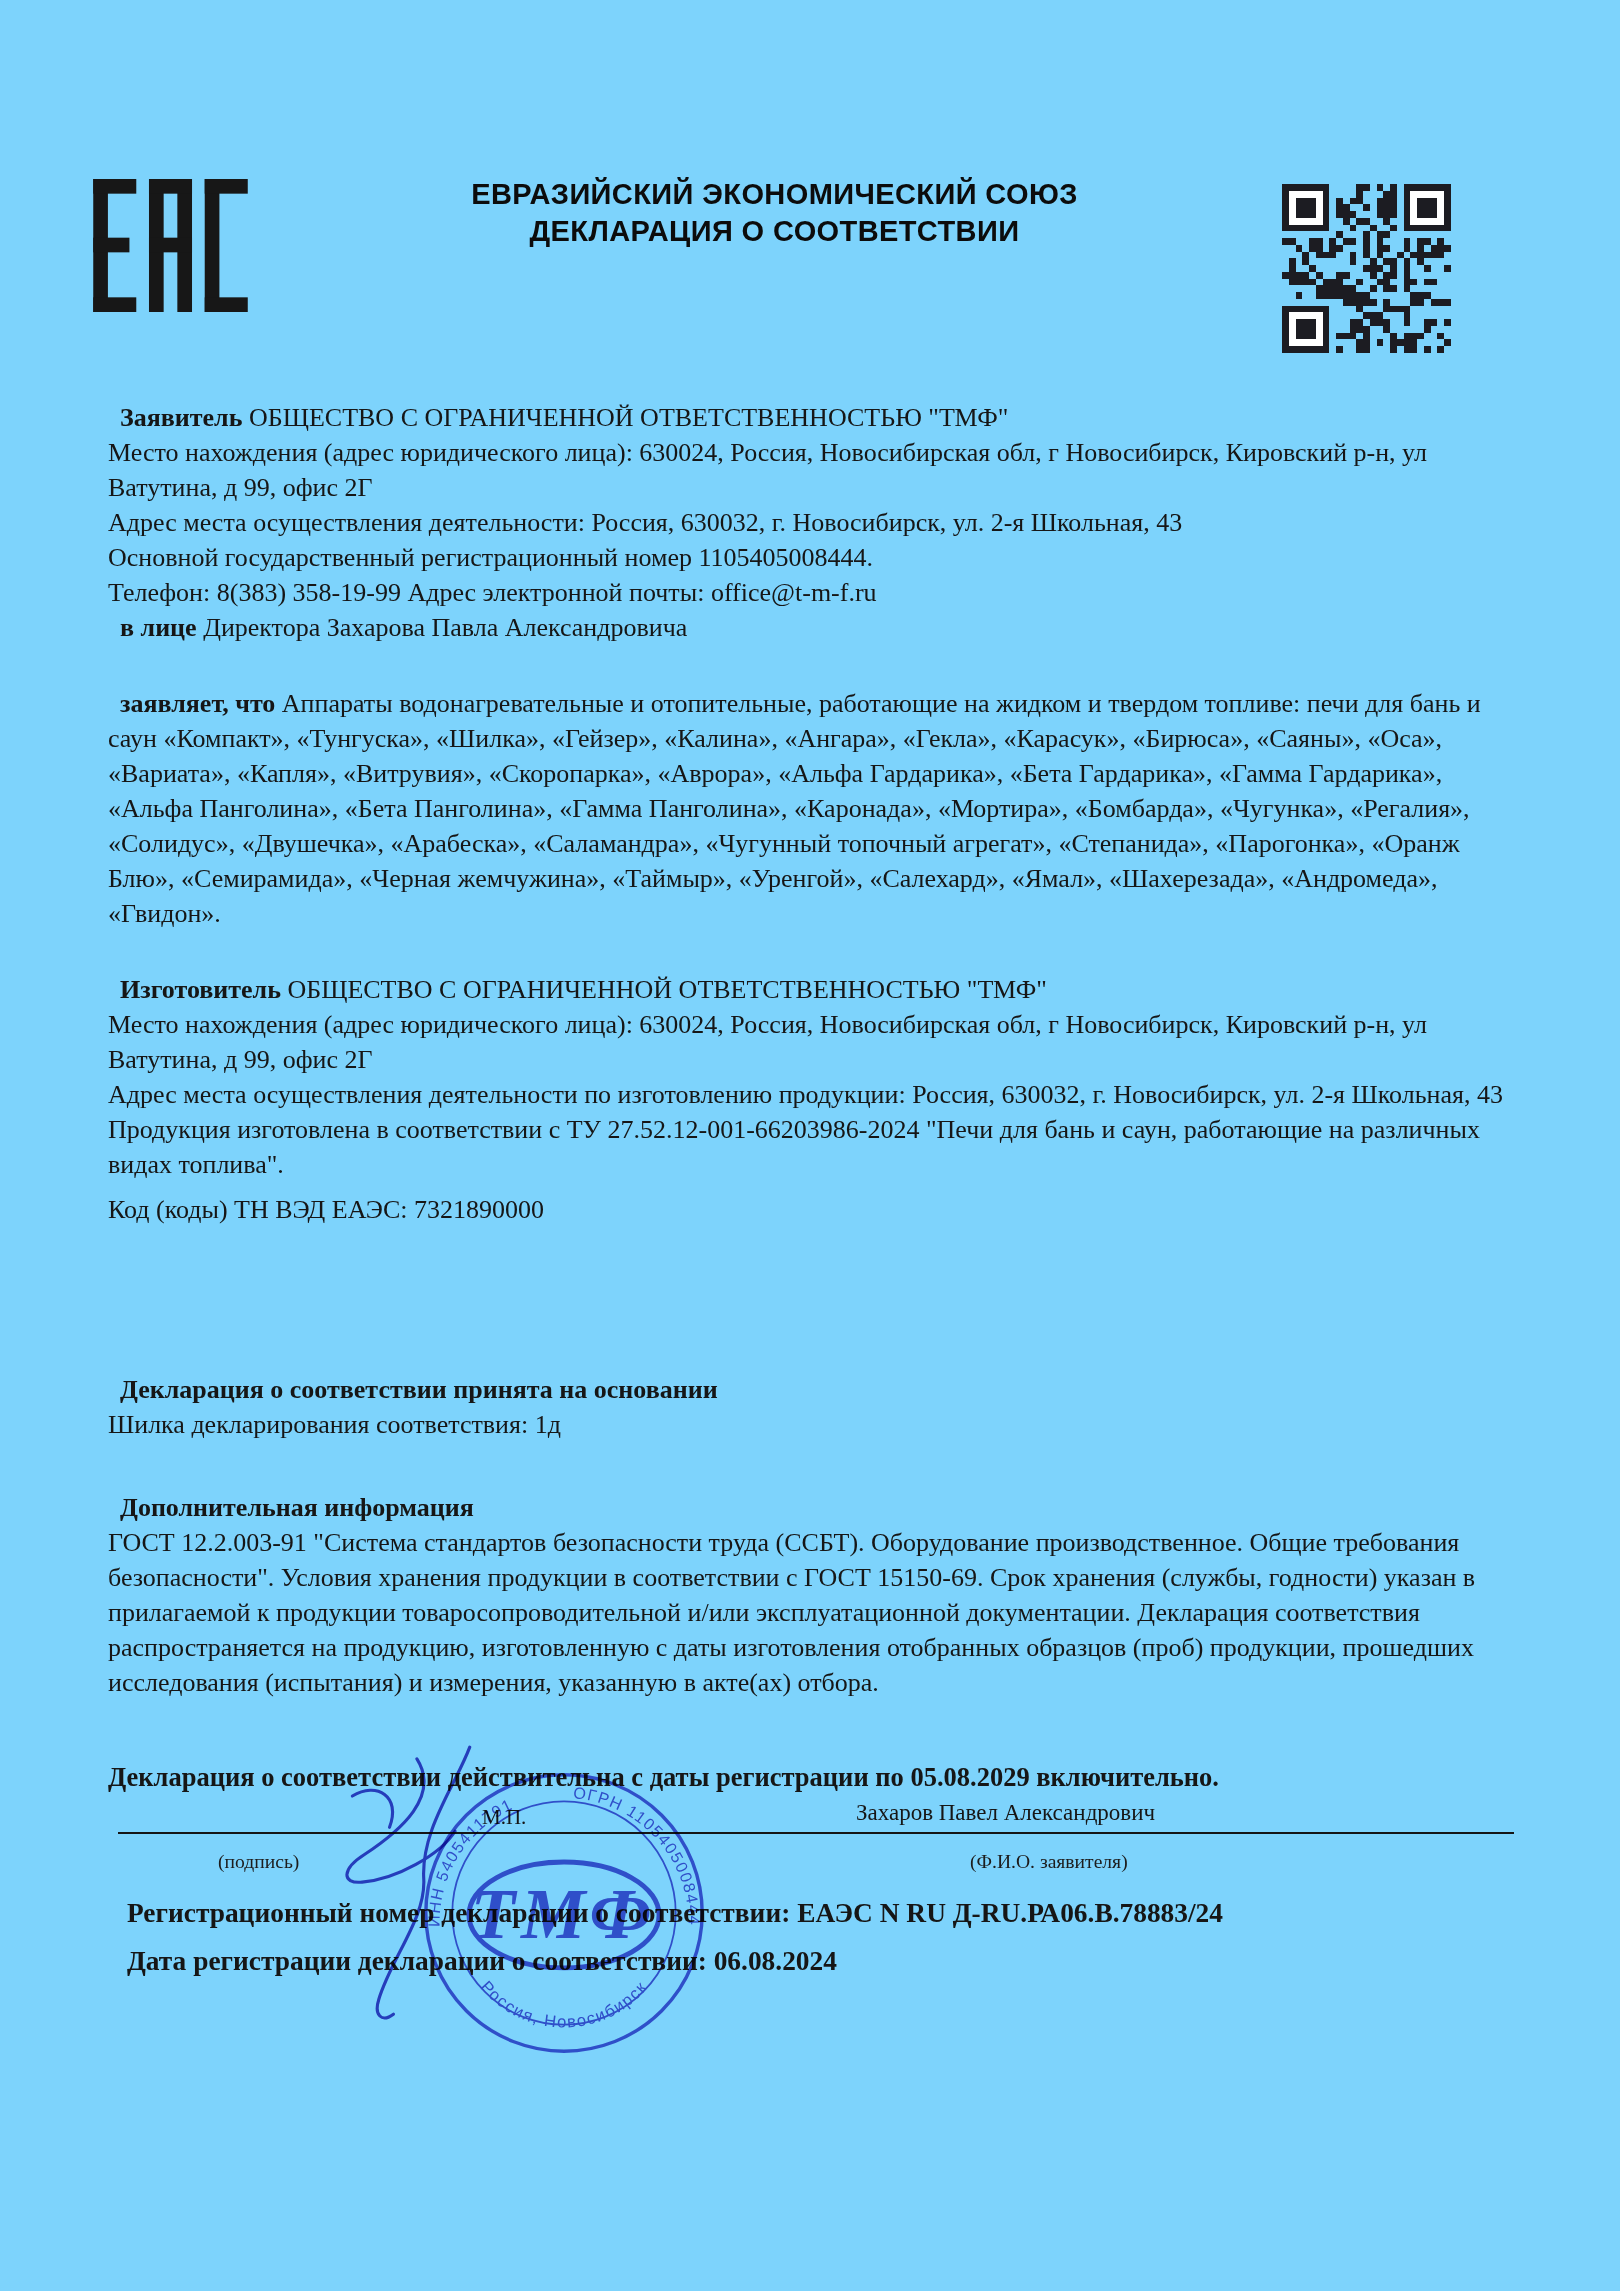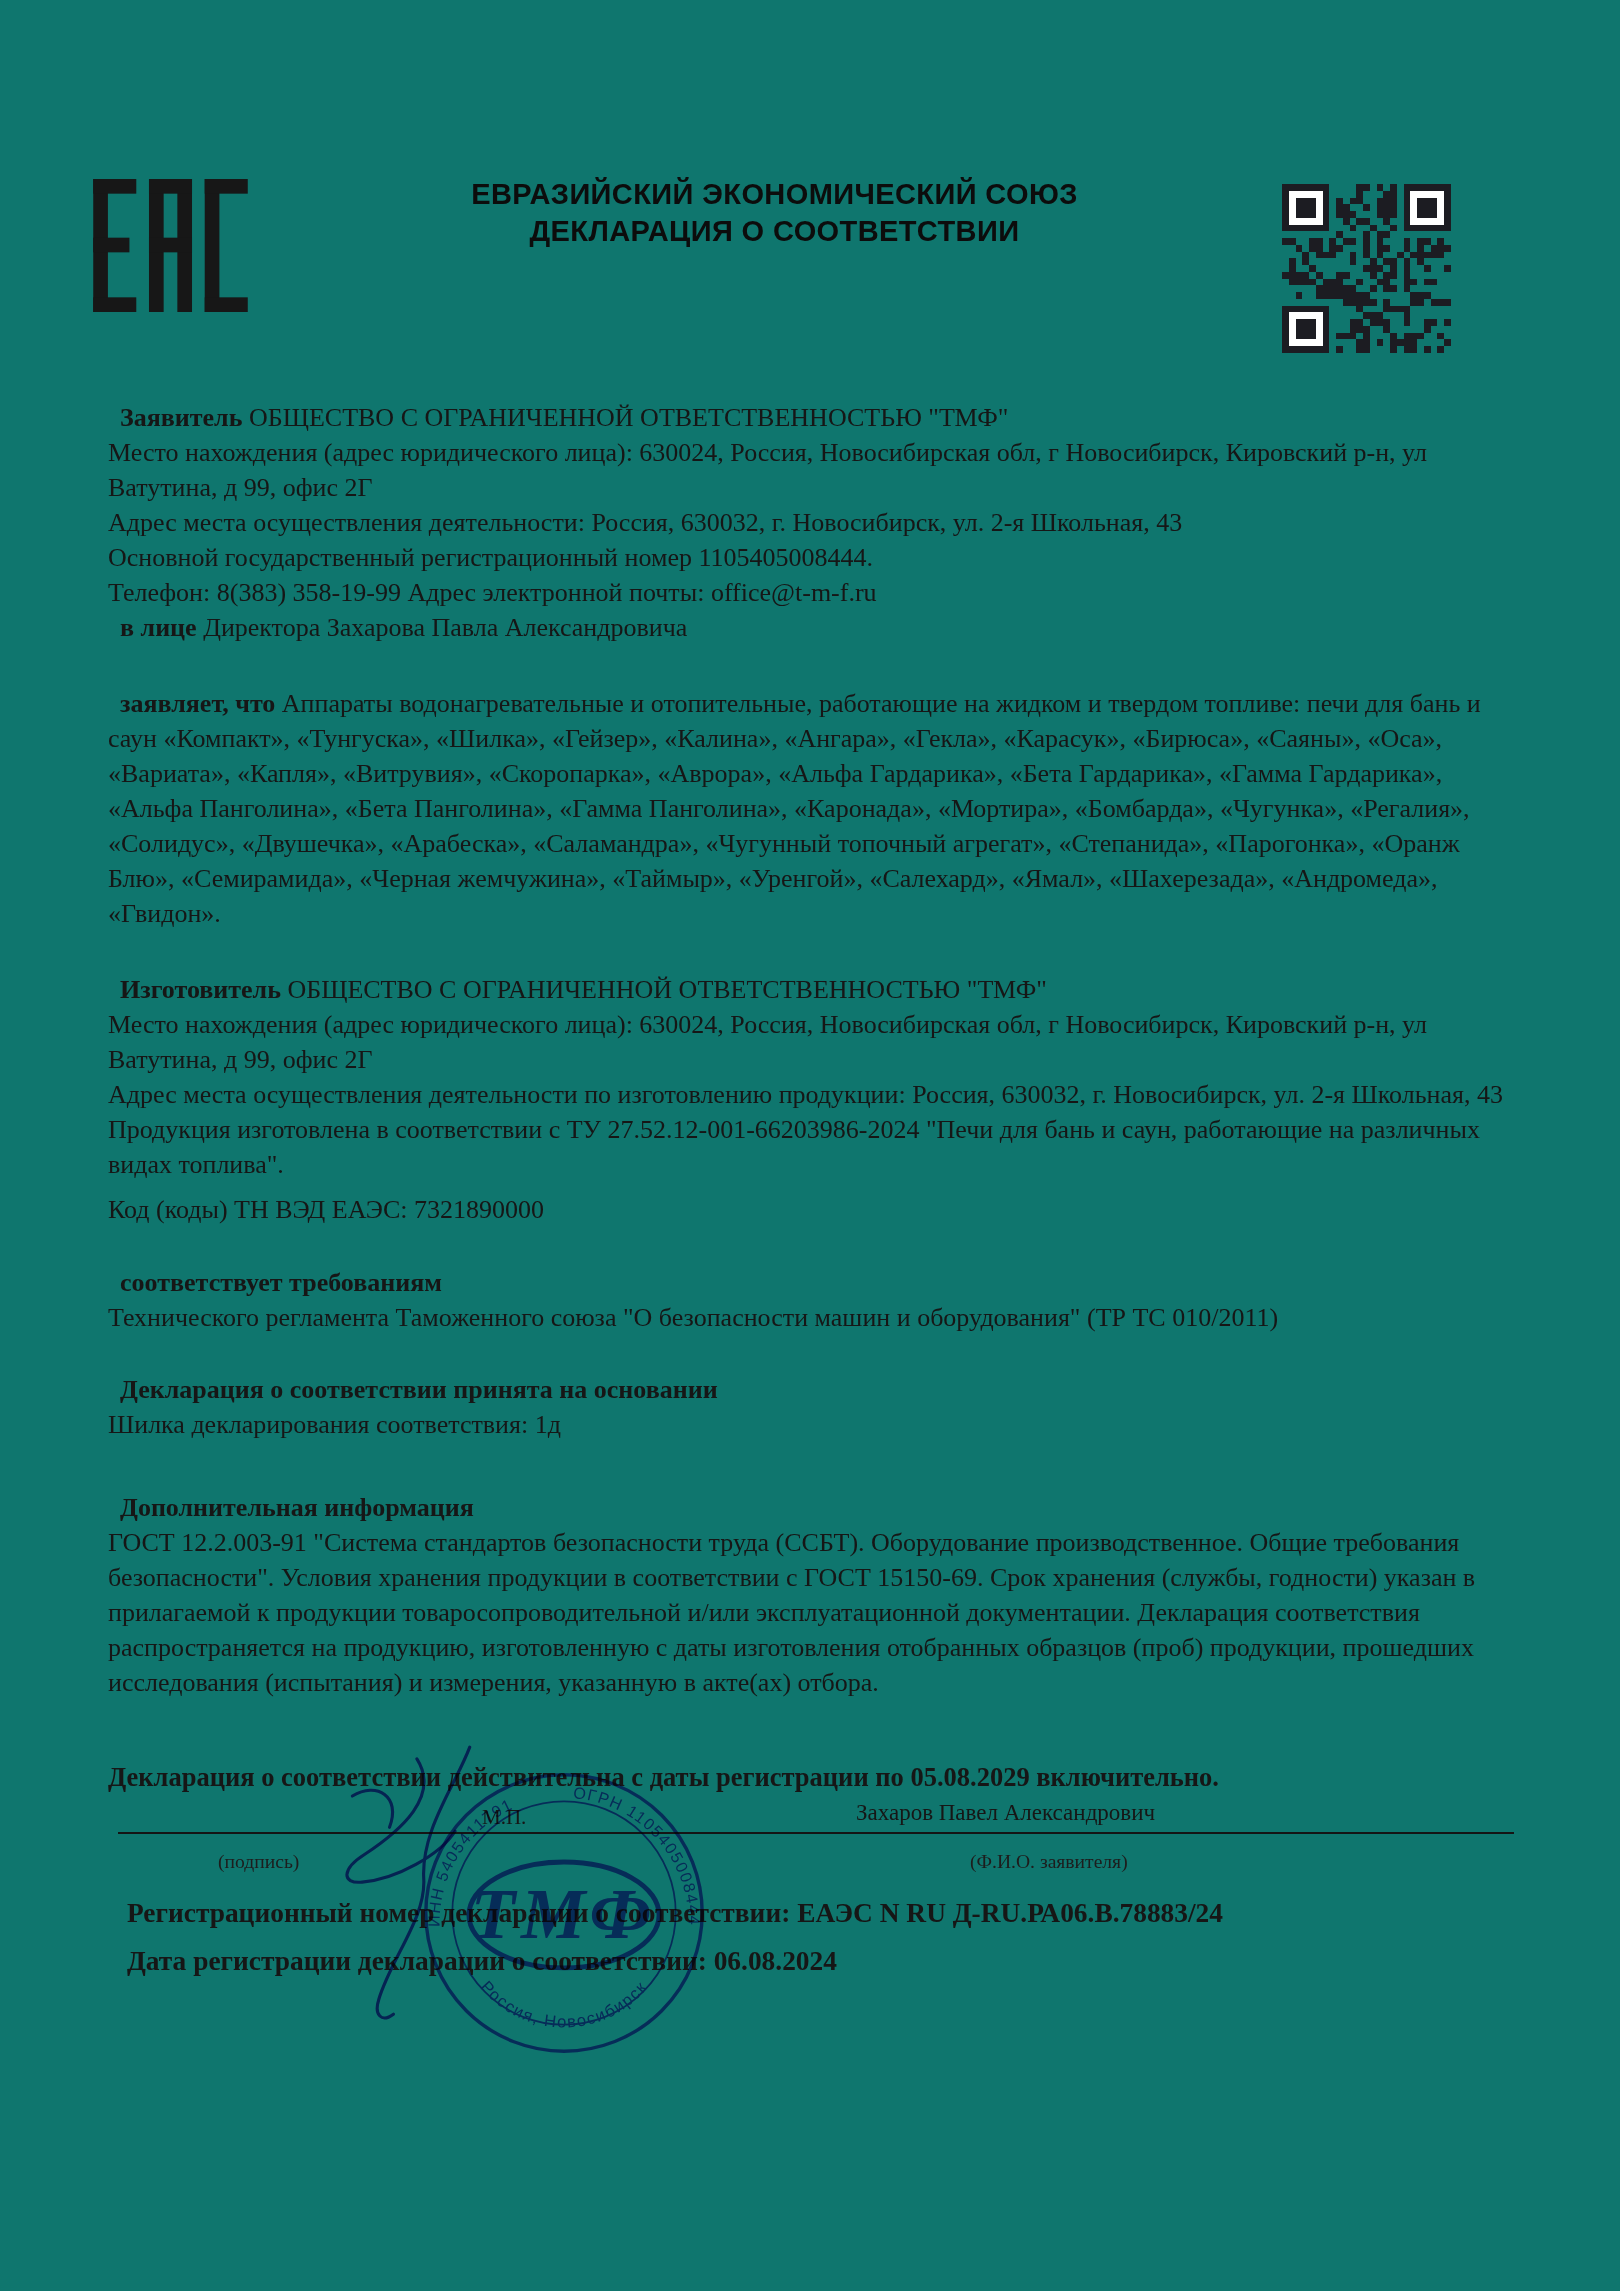--- a/index.html
+++ b/index.html
@@ -1,17 +1,17 @@
 <!DOCTYPE html>
 <html><head>
 <meta charset="utf-8">
 <style>
   html,body { margin:0; padding:0; background:#ffffff; }
   .page {
-    position:relative; width:1620px; height:2292px; background:#0f766e;
+    position:relative; width:1620px; height:2292px; background:#7dd3fc;
     font-family:"Liberation Serif", serif; color:#161616; overflow:hidden;
   }
   
   .eac-logo { position:absolute; left:93px; top:179px; }
   .doc-title {
     position:absolute; left:167px; top:176px; width:1215px; text-align:center;
     font-family:"Liberation Sans", sans-serif; font-weight:bold;
     font-size:29px; line-height:37px; color:#0c0c0c; letter-spacing:0.4px;
   }
   .qr { position:absolute; left:1282px; top:184px; width:169px; height:169px; }
@@ -300,24 +300,20 @@
   </div>
 
   <div class="sec" style="top:972px">
     <div class="ln"><span class="lead">Изготовитель</span> <span>ОБЩЕСТВО С ОГРАНИЧЕННОЙ ОТВЕТСТВЕННОСТЬЮ "ТМФ"</span></div>
     <div>Место нахождения (адрес юридического лица): 630024, Россия, Новосибирская обл, г Новосибирск, Кировский р-н, ул Ватутина, д 99, офис 2Г</div>
     <div>Адрес места осуществления деятельности по изготовлению продукции: Россия, 630032, г. Новосибирск, ул. 2-я Школьная, 43 Продукция изготовлена в соответствии с ТУ 27.52.12-001-66203986-2024 "Печи для бань и саун, работающие на различных видах топлива".</div>
   </div>
 
   <div class="sec" style="top:1192px">Код (коды) ТН ВЭД ЕАЭС: 7321890000</div>
 
-  <div class="sec" style="top:1265px">
-    <div class="lead">соответствует требованиям</div>
-    <div>Технического регламента Таможенного союза "О безопасности машин и оборудования" (ТР ТС 010/2011)</div>
-  </div>
 
   <div class="sec" style="top:1372px">
     <div class="lead">Декларация о соответствии принята на основании</div>
     <div>Шилка декларирования соответствия: 1д</div>
   </div>
 
   <div class="sec tight" style="top:1490px">
     <div class="lead">Дополнительная информация</div>
     <div>ГОСТ 12.2.003-91 "Система стандартов безопасности труда (ССБТ). Оборудование производственное. Общие требования безопасности". Условия хранения продукции в соответствии с ГОСТ 15150-69. Срок хранения (службы, годности) указан в прилагаемой к продукции товаросопроводительной и/или эксплуатационной документации. Декларация соответствия распространяется на продукцию, изготовленную с даты изготовления отобранных образцов (проб) продукции, прошедших исследования (испытания) и измерения, указанную в акте(ах) отбора.</div>
   </div>

